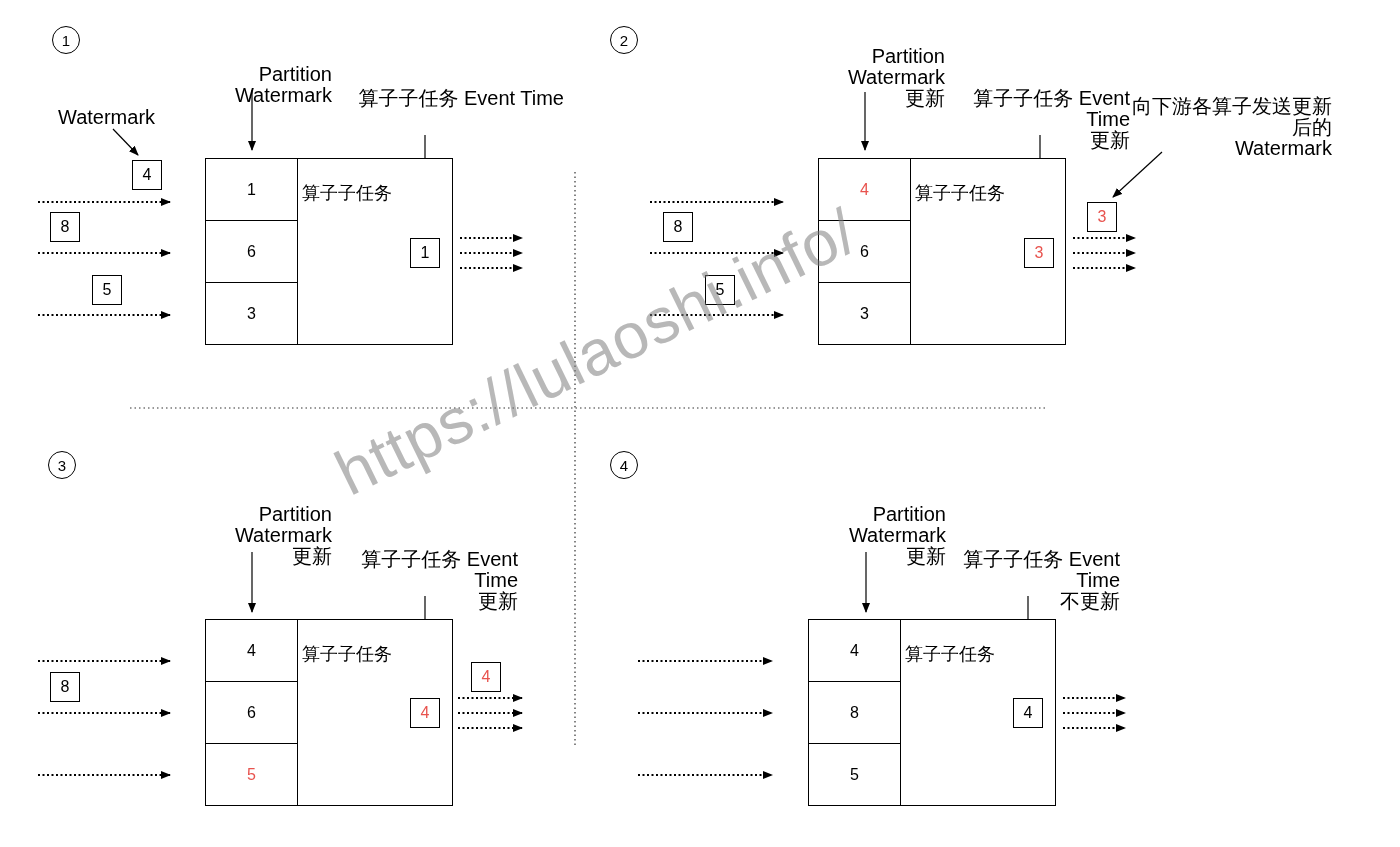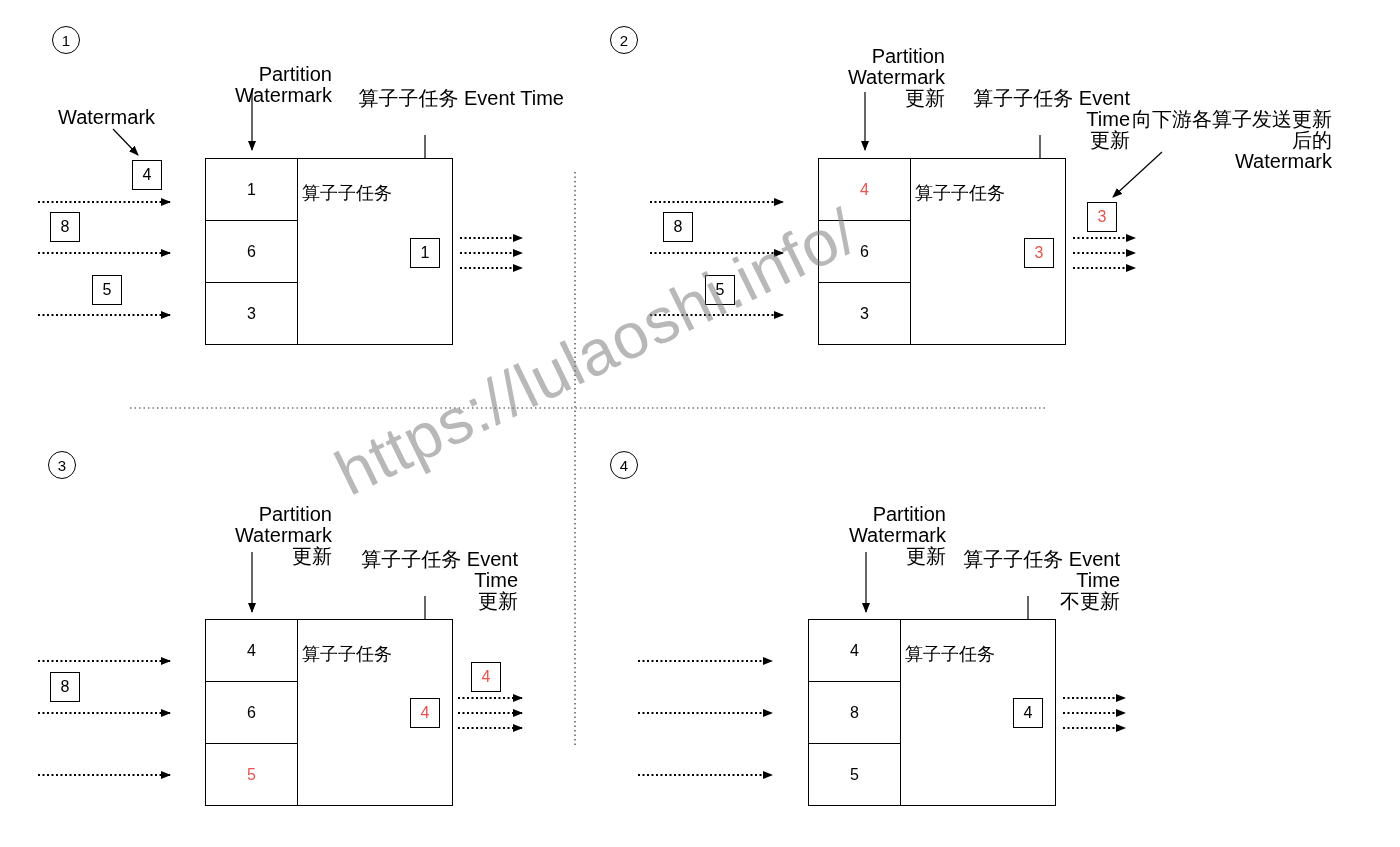--- a/index.html
+++ b/index.html
@@ -121,21 +121,21 @@
     <span>2</span>
   </div>
   <div class="label" style="left:785px; top:46px; width:160px;">
     <div>Partition Watermark</div>
     <div>更新</div>
   </div>
   <div class="label" style="left:950px; top:88px; width:180px;">
     <div>算子子任务 Event Time</div>
     <div>更新</div>
   </div>
-  <div class="label" style="left:1120px; top:109px; width:212px;">
+  <div class="label" style="left:1120px; top:96px; width:212px;">
     <div>向下游各算子发送更新后的</div>
     <div>Watermark</div>
   </div>
   <div class="vbox" style="left:663px; top:212px;">
     <span>8</span>
   </div>
   <div class="vbox" style="left:705px; top:275px;">
     <span>5</span>
   </div>
   <div class="wm-table" style="left:818px; top:158px;">

